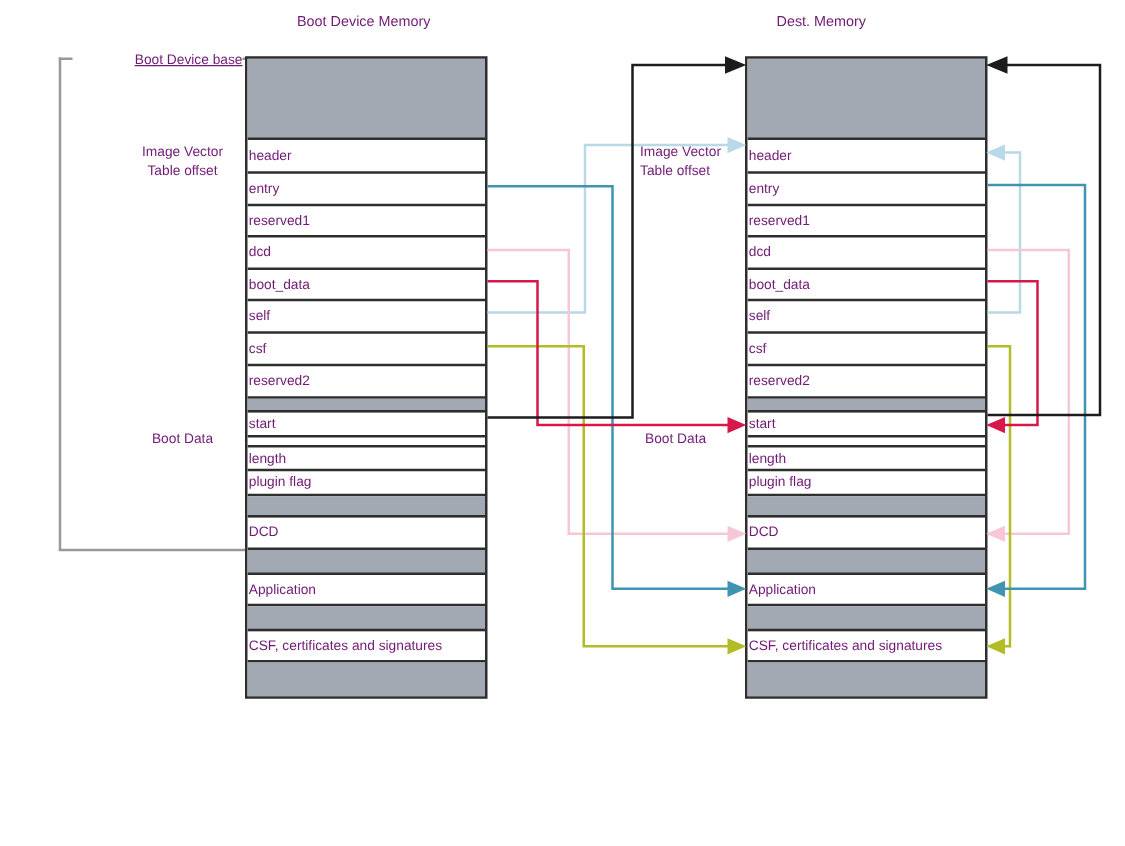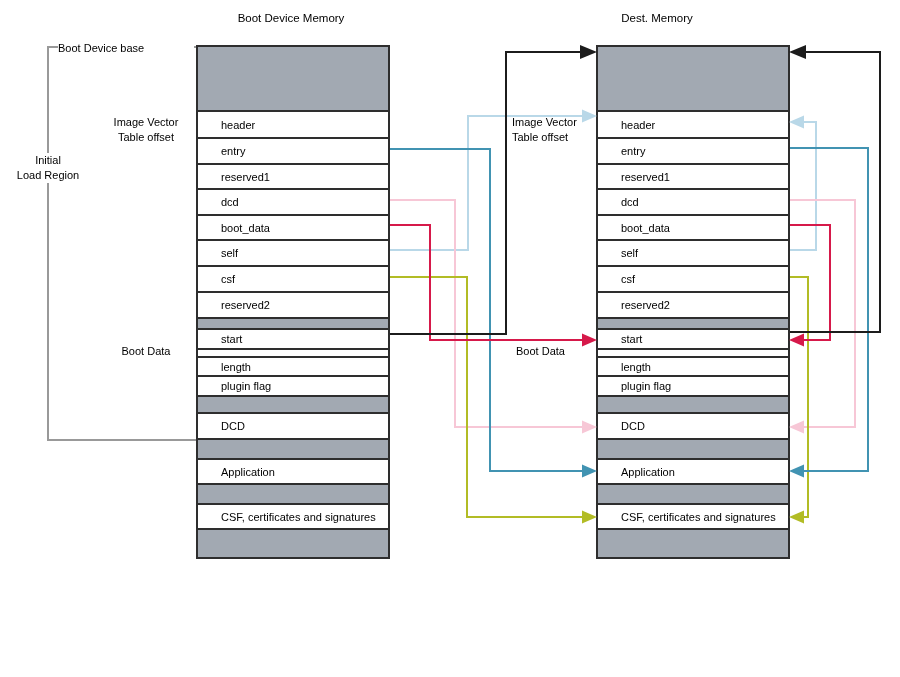--- a/index.html
+++ b/index.html
@@ -1,55 +1,51 @@
 <!DOCTYPE html>
 <html><head>
 <meta charset="utf-8">
 <style>
   html,body{margin:0;padding:0;background:#ffffff;}
   .canvas{
     position:relative;width:900px;height:677px;background:#ffffff;
-    font-family:"Liberation Sans","DejaVu Sans",sans-serif;color:#000000;
+    font-family:"Liberation Sans","DejaVu Sans",sans-serif;color:#701a75;
     overflow:hidden;
   }
   .lbl{position:absolute;font-size:11px;line-height:15px;z-index:4;}
   .title{position:absolute;font-size:11.5px;text-align:center;z-index:4;}
   .memtable{
     position:absolute;width:194px;height:514px;border:2px solid #2e2e2e;
     box-sizing:border-box;background:#ffffff;z-index:2;overflow:hidden;
   }
   .row{position:absolute;left:0;right:0;border-bottom:2px solid #2e2e2e;box-sizing:border-box;}
   .row:last-child{border-bottom:none;}
   .gray{background:#a2a9b2;}
-  .rl{position:absolute;left:23px;top:50%;transform:translateY(-50%);font-size:11px;white-space:nowrap;}
+  .rl{position:absolute;left:1px;top:50%;transform:translateY(-50%);font-size:11px;white-space:nowrap;}
   .bracket{position:absolute;background:#999999;z-index:1;}
   .whitebg{background:#ffffff;}
   svg.wires{position:absolute;left:0;top:0;z-index:3;pointer-events:none;}
   .caption{position:absolute;font-size:17px;font-weight:bold;text-align:center;z-index:4;}
 </style>
 </head>
 <body>
 
 <div class="canvas">
 
   <div class="title" style="left:191px;top:12px;width:200px;">Boot Device Memory</div>
   <div class="title" style="left:557px;top:12px;width:200px;">Dest. Memory</div>
 
   <div class="bracket" style="left:47px;top:46px;width:149px;height:1.5px;"></div>
   <div class="bracket" style="left:47px;top:46px;width:1.5px;height:394px;"></div>
   <div class="bracket" style="left:47px;top:439px;width:149px;height:1.5px;"></div>
 
-  <div class="lbl whitebg" style="left:58px;top:41px;width:136px;text-align:left;">Boot Device base</div>
+  <div class="lbl whitebg" style="left:58px;top:41px;width:136px;text-align:right;text-decoration:underline;">Boot Device base</div>
   <div class="lbl" style="left:95px;top:115px;width:102px;text-align:center;">
     <div>Image Vector</div>
     <div>Table offset</div>
-  </div>
-  <div class="lbl whitebg" style="left:2px;top:153px;width:92px;text-align:center;">
-    <div>Initial</div>
-    <div>Load Region</div>
   </div>
   <div class="lbl" style="left:95px;top:344px;width:102px;text-align:center;">Boot Data</div>
 
   <div class="lbl" style="left:512px;top:115px;width:90px;">
     <div>Image Vector</div>
     <div>Table offset</div>
   </div>
   <div class="lbl" style="left:516px;top:344px;width:80px;">Boot Data</div>
 
   <div class="memtable" style="left:196px;top:45px;">

